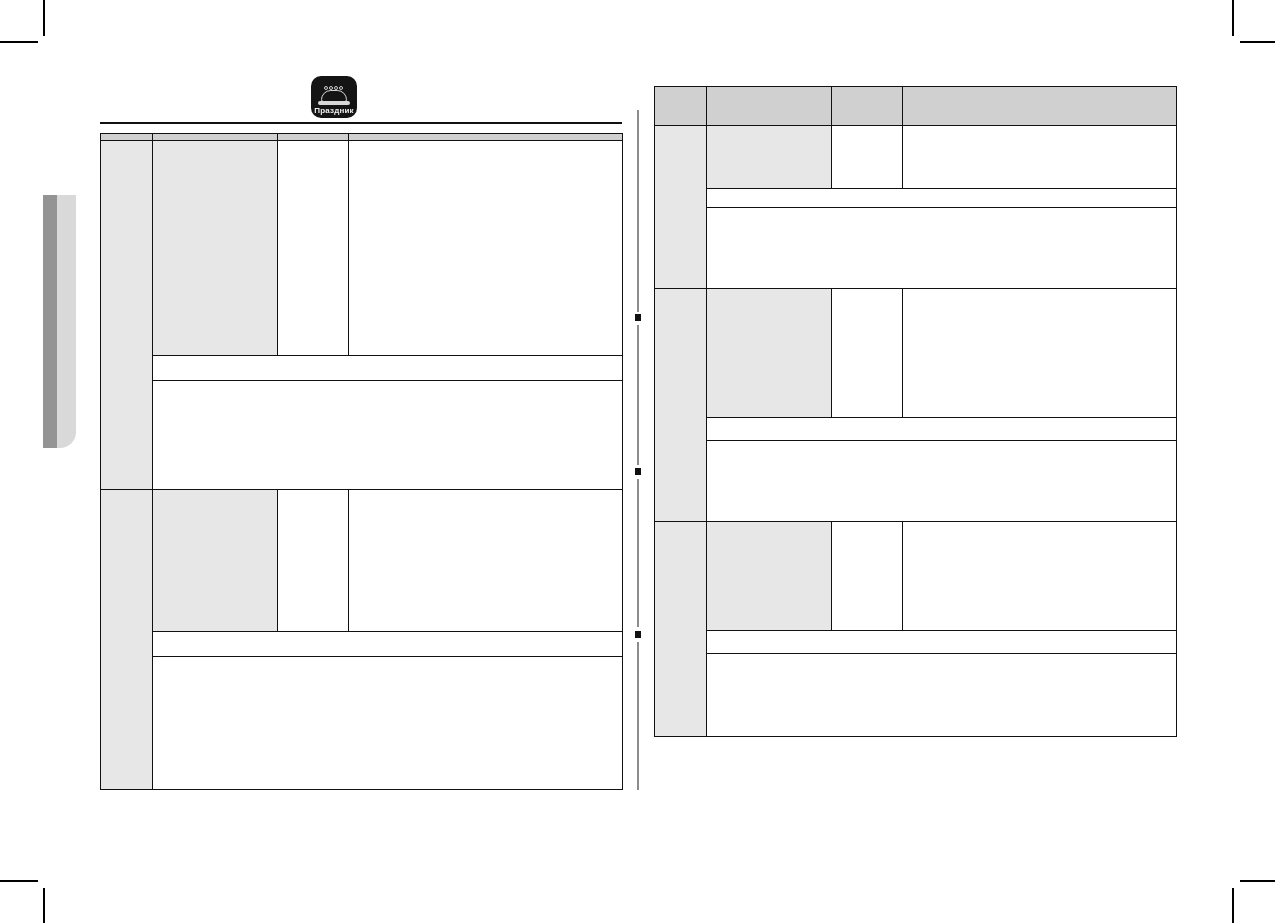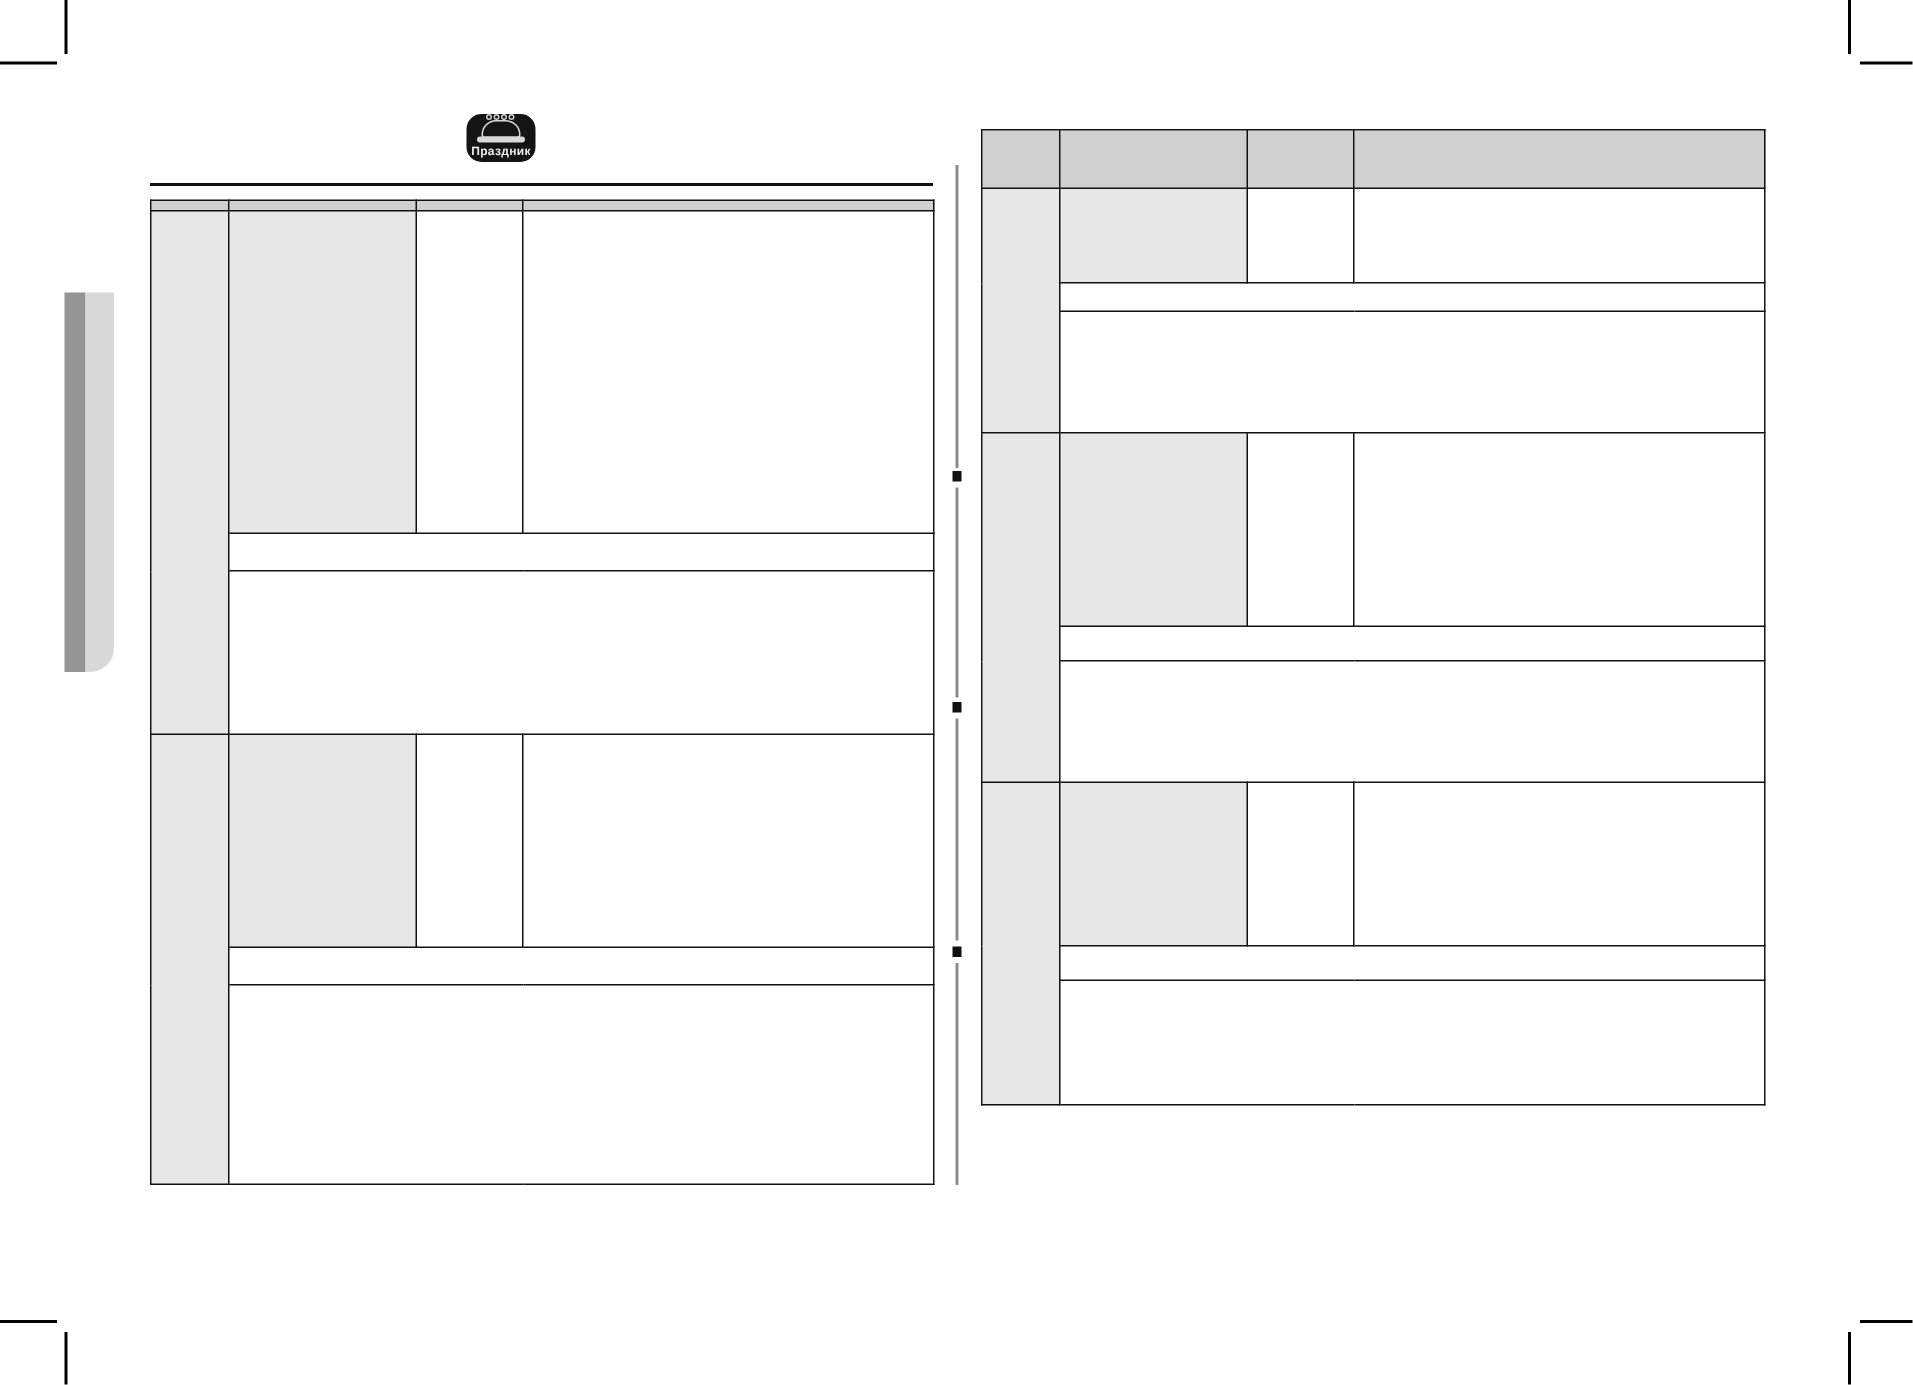--- a/index.html
+++ b/index.html
@@ -22,21 +22,21 @@
 
   
   .gutter-seg{position:absolute;width:2px;background:#8c8c8c;}
   .gutter-tick{position:absolute;width:6px;height:7px;background:#111;}
 
   
   .top-rule{position:absolute;height:2px;background:#111;}
 
   
   .logo{
-    position:absolute;width:46px;height:32px;border-radius:10px;
+    position:absolute;width:46px;height:42px;border-radius:10px;
     background:#141414;display:flex;flex-direction:column;
     align-items:center;justify-content:flex-end;padding-bottom:3px;
     box-sizing:border-box;
   }
   .logo .mark{
     width:32px;height:19px;margin-bottom:1px;position:relative;
   }
   .logo .mark .dome{
     position:absolute;left:3px;top:4px;width:26px;height:12px;
     border-radius:13px 13px 3px 3px;

